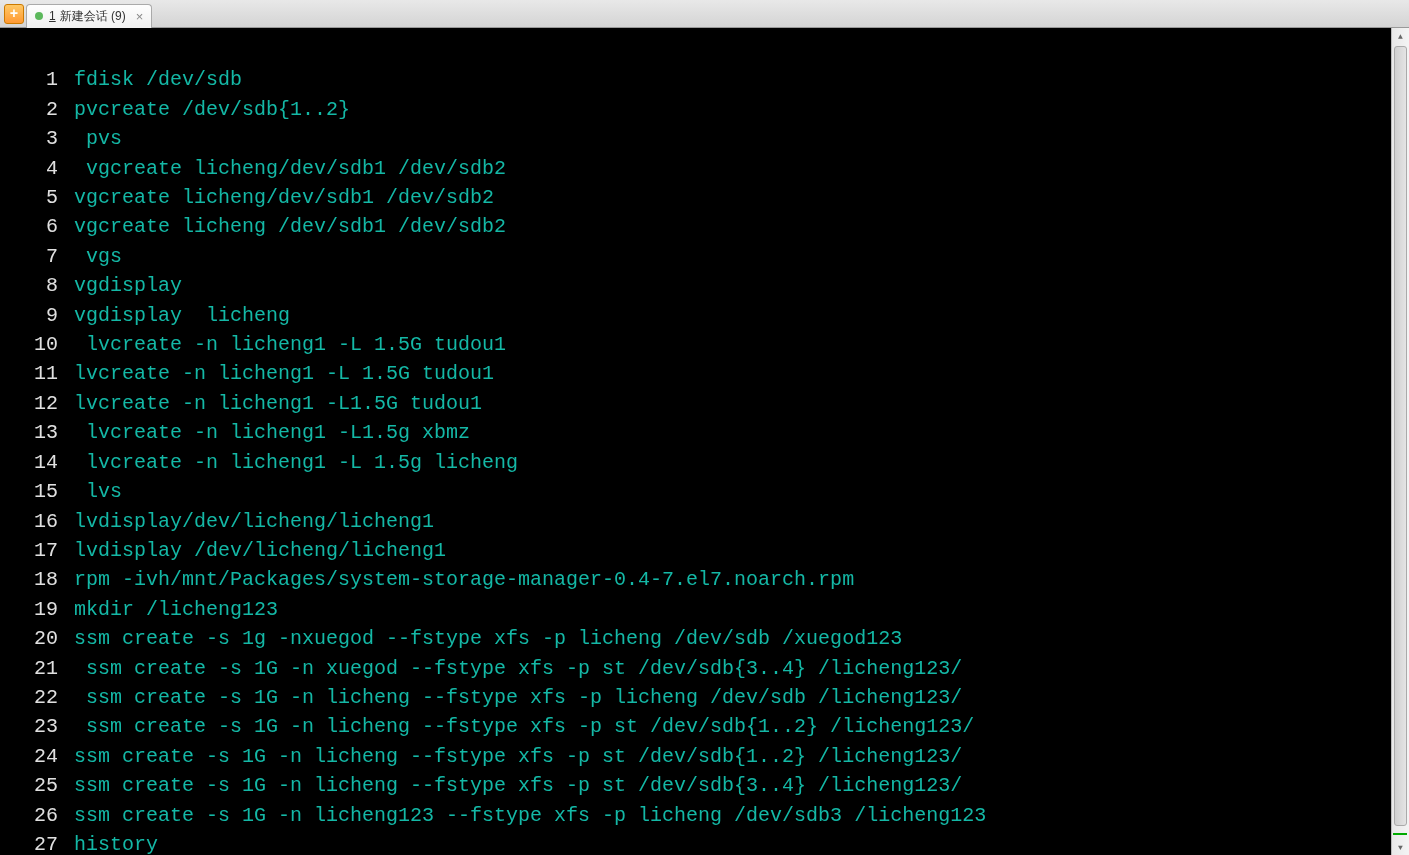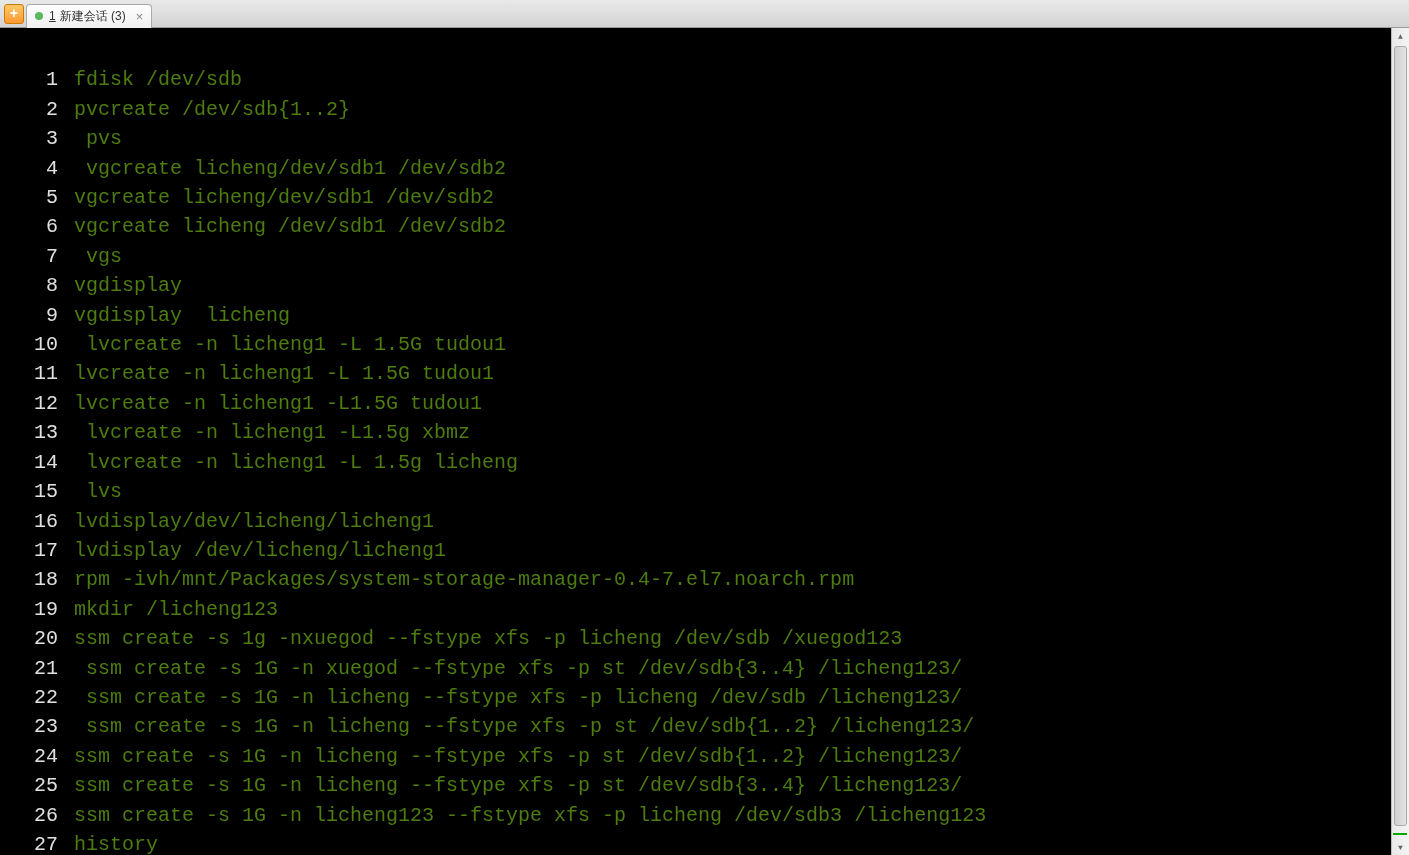--- a/index.html
+++ b/index.html
@@ -83,21 +83,21 @@
       display: flex;
     }
     .line-number {
       color: #e0e0e0;
       width: 70px;
       text-align: right;
       padding-right: 16px;
       flex-shrink: 0;
     }
     .command-text {
-      color: #4d7c0f;
+      color: #14b8a6;
     }
     .scrollbar {
       position: absolute;
       right: 0;
       top: 28px;
       width: 18px;
       height: 827px;
       background: linear-gradient(to right, #e8e8e8, #f4f4f4);
       border-left: 1px solid #bbb;
     }
@@ -137,21 +137,21 @@
 </head>
 <body>
 
 <div class="tab-bar">
   <div class="new-tab-button">
     <span>+</span>
   </div>
   <div class="tab">
     <span class="tab-indicator"></span>
     <span class="tab-number">1</span>
-    <span>新建会话 (3)</span>
+    <span>新建会话 (9)</span>
     <span class="tab-close">×</span>
   </div>
 </div>
 
 <div class="terminal" id="terminal-container">
 <div class="history-line"><span class="line-number">1</span><span class="command-text">fdisk /dev/sdb</span></div><div class="history-line"><span class="line-number">2</span><span class="command-text">pvcreate /dev/sdb{1..2}</span></div><div class="history-line"><span class="line-number">3</span><span class="command-text"> pvs</span></div><div class="history-line"><span class="line-number">4</span><span class="command-text"> vgcreate licheng/dev/sdb1 /dev/sdb2</span></div><div class="history-line"><span class="line-number">5</span><span class="command-text">vgcreate licheng/dev/sdb1 /dev/sdb2</span></div><div class="history-line"><span class="line-number">6</span><span class="command-text">vgcreate licheng /dev/sdb1 /dev/sdb2</span></div><div class="history-line"><span class="line-number">7</span><span class="command-text"> vgs</span></div><div class="history-line"><span class="line-number">8</span><span class="command-text">vgdisplay</span></div><div class="history-line"><span class="line-number">9</span><span class="command-text">vgdisplay  licheng</span></div><div class="history-line"><span class="line-number">10</span><span class="command-text"> lvcreate -n licheng1 -L 1.5G tudou1</span></div><div class="history-line"><span class="line-number">11</span><span class="command-text">lvcreate -n licheng1 -L 1.5G tudou1</span></div><div class="history-line"><span class="line-number">12</span><span class="command-text">lvcreate -n licheng1 -L1.5G tudou1</span></div><div class="history-line"><span class="line-number">13</span><span class="command-text"> lvcreate -n licheng1 -L1.5g xbmz</span></div><div class="history-line"><span class="line-number">14</span><span class="command-text"> lvcreate -n licheng1 -L 1.5g licheng</span></div><div class="history-line"><span class="line-number">15</span><span class="command-text"> lvs</span></div><div class="history-line"><span class="line-number">16</span><span class="command-text">lvdisplay/dev/licheng/licheng1</span></div><div class="history-line"><span class="line-number">17</span><span class="command-text">lvdisplay /dev/licheng/licheng1</span></div><div class="history-line"><span class="line-number">18</span><span class="command-text">rpm -ivh/mnt/Packages/system-storage-manager-0.4-7.el7.noarch.rpm</span></div><div class="history-line"><span class="line-number">19</span><span class="command-text">mkdir /licheng123</span></div><div class="history-line"><span class="line-number">20</span><span class="command-text">ssm create -s 1g -nxuegod --fstype xfs -p licheng /dev/sdb /xuegod123</span></div><div class="history-line"><span class="line-number">21</span><span class="command-text"> ssm create -s 1G -n xuegod --fstype xfs -p st /dev/sdb{3..4} /licheng123/</span></div><div class="history-line"><span class="line-number">22</span><span class="command-text"> ssm create -s 1G -n licheng --fstype xfs -p licheng /dev/sdb /licheng123/</span></div><div class="history-line"><span class="line-number">23</span><span class="command-text"> ssm create -s 1G -n licheng --fstype xfs -p st /dev/sdb{1..2} /licheng123/</span></div><div class="history-line"><span class="line-number">24</span><span class="command-text">ssm create -s 1G -n licheng --fstype xfs -p st /dev/sdb{1..2} /licheng123/</span></div><div class="history-line"><span class="line-number">25</span><span class="command-text">ssm create -s 1G -n licheng --fstype xfs -p st /dev/sdb{3..4} /licheng123/</span></div><div class="history-line"><span class="line-number">26</span><span class="command-text">ssm create -s 1G -n licheng123 --fstype xfs -p licheng /dev/sdb3 /licheng123</span></div><div class="history-line"><span class="line-number">27</span><span class="command-text">history</span></div></div>
 
 <div class="scrollbar">
   <div class="scroll-arrow up">▲</div>
   <div class="scrollbar-thumb"></div>

